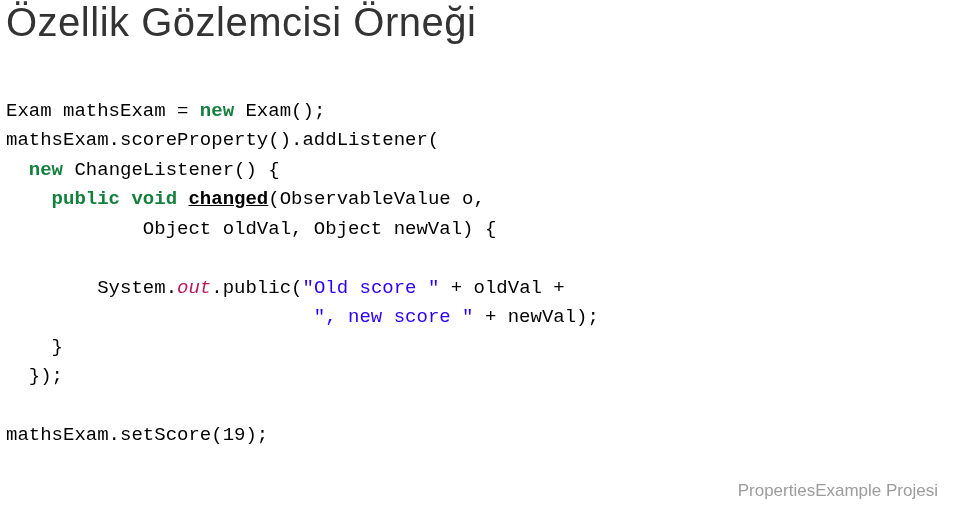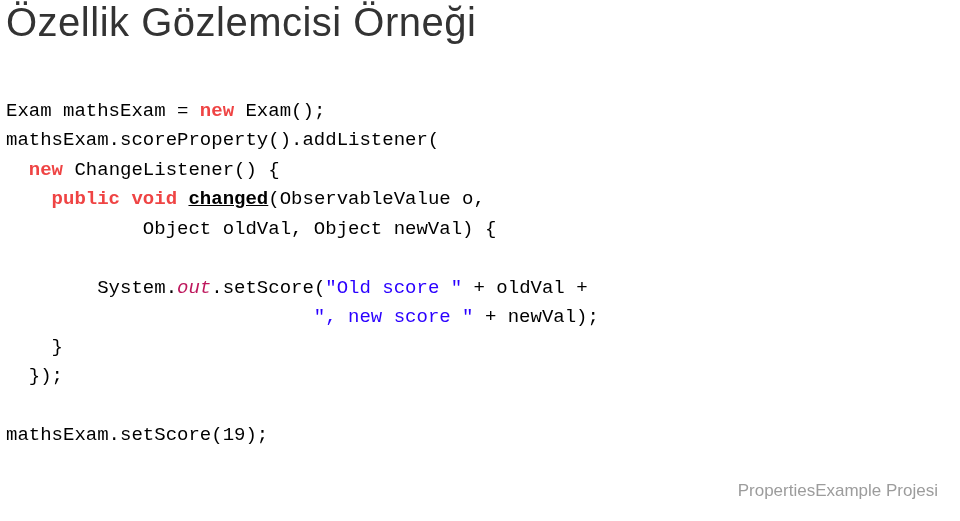--- a/index.html
+++ b/index.html
@@ -23,21 +23,21 @@
     letter-spacing: 0.5px;
   }
   .code-block {
     font-family: "Courier New", monospace;
     font-size: 19px;
     line-height: 1.55;
     padding: 52px 0 0 6px;
     color: #000000;
     white-space: pre;
   }
-  .kw { color: #ef4444; font-weight: bold; }
+  .kw { color: #15803d; font-weight: bold; }
   .str { color: #2a00ff; }
   .fld { color: #be185d; font-style: italic; }
   .mth { font-weight: bold; text-decoration: underline; }
   .bold { font-weight: bold; }
   .footer {
     position: absolute;
     bottom: 20px;
     right: 22px;
     font-size: 17px;
     color: #9c9c9c;
@@ -48,20 +48,20 @@
 <body>
 
 <h1 class="title">Özellik Gözlemcisi Örneği</h1>
 
 <div class="code-block"><span><span>Exam mathsExam = </span><span class="kw bold">new</span><span> Exam();</span></span>
 <span><span>mathsExam.scoreProperty().addListener(</span></span>
 <span><span>  </span><span class="kw bold">new</span><span> ChangeListener() {</span></span>
 <span><span>    </span><span class="kw bold">public</span><span> </span><span class="kw bold">void</span><span> </span><span class="mth">changed</span><span>(ObservableValue o,</span></span>
 <span><span>            </span><span>Object oldVal, Object newVal) {</span></span>
 <span> </span>
-<span><span>        </span><span>System.</span><span class="fld">out</span><span>.setScore(</span><span class="str">"Old score "</span><span> + oldVal + </span></span>
+<span><span>        </span><span>System.</span><span class="fld">out</span><span>.public(</span><span class="str">"Old score "</span><span> + oldVal + </span></span>
 <span><span>        </span><span>                   </span><span class="str">", new score "</span><span> + newVal);</span></span>
 <span><span>    </span><span>}</span></span>
 <span><span>  </span><span>});</span></span>
 <span> </span>
 <span><span>mathsExam.setScore(19);</span></span></div>
 
 <div class="footer">PropertiesExample Projesi</div>
 
 </body></html>

